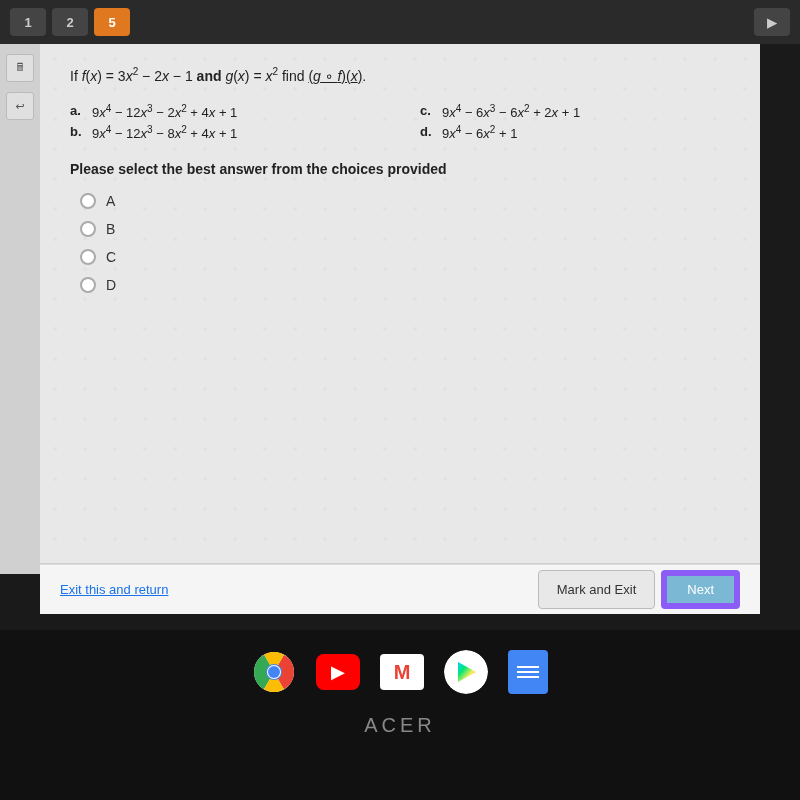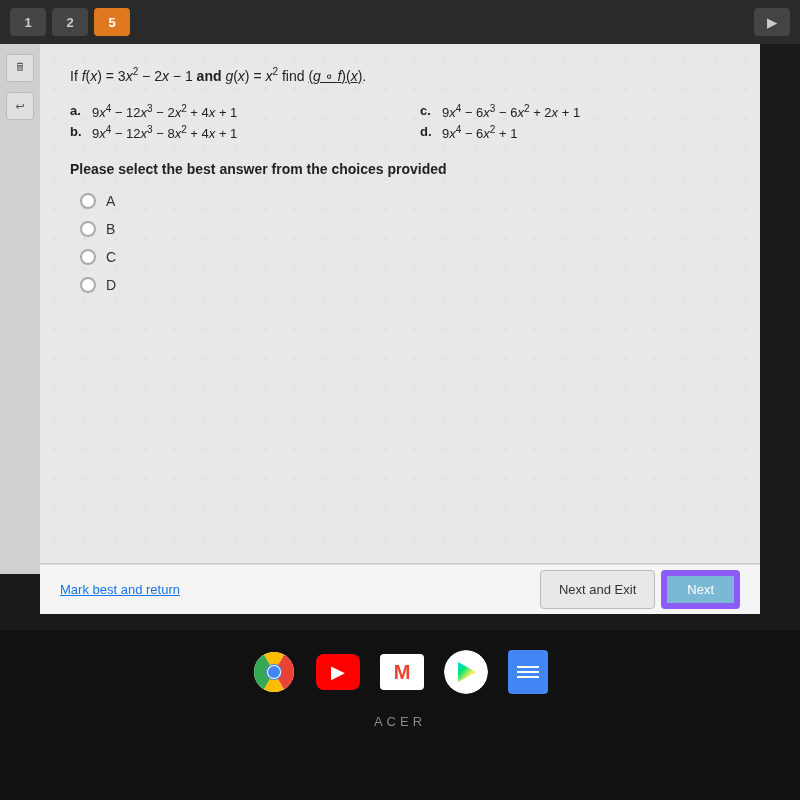--- a/index.html
+++ b/index.html
@@ -240,21 +240,21 @@
       border-radius: 50%;
       display: flex;
       align-items: center;
       justify-content: center;
       font-size: 20px;
       cursor: pointer;
     }
 
     .acer-logo {
       color: #888;
-      font-size: 13px;
+      font-size: 20px;
       letter-spacing: 4px;
       margin-top: 20px;
       text-transform: uppercase;
     }
 
     
     .content-area::before {
       content: '';
       position: absolute;
       top: 0; left: 0; right: 0; bottom: 0;
@@ -320,23 +320,23 @@
       <span>C</span>
     </div>
     <div class="radio-item">
       <div class="radio-circle"></div>
       <span>D</span>
     </div>
   </div>
 </div>
 
 <div class="bottom-bar">
-  <button class="mark-link">Mark best and return</button>
+  <button class="mark-link">Exit this and return</button>
   <div class="bottom-right-btns">
-    <button class="save-exit-btn">Next and Exit</button>
+    <button class="save-exit-btn">Mark and Exit</button>
     <button class="next-btn">Next</button>
   </div>
 </div>
 
 <div class="taskbar">
   <div class="taskbar-icons">
 
     <div class="taskbar-icon">
       <svg width="40" height="40" viewBox="0 0 40 40">
         <circle cx="20" cy="20" r="20" fill="#fff"></circle>

